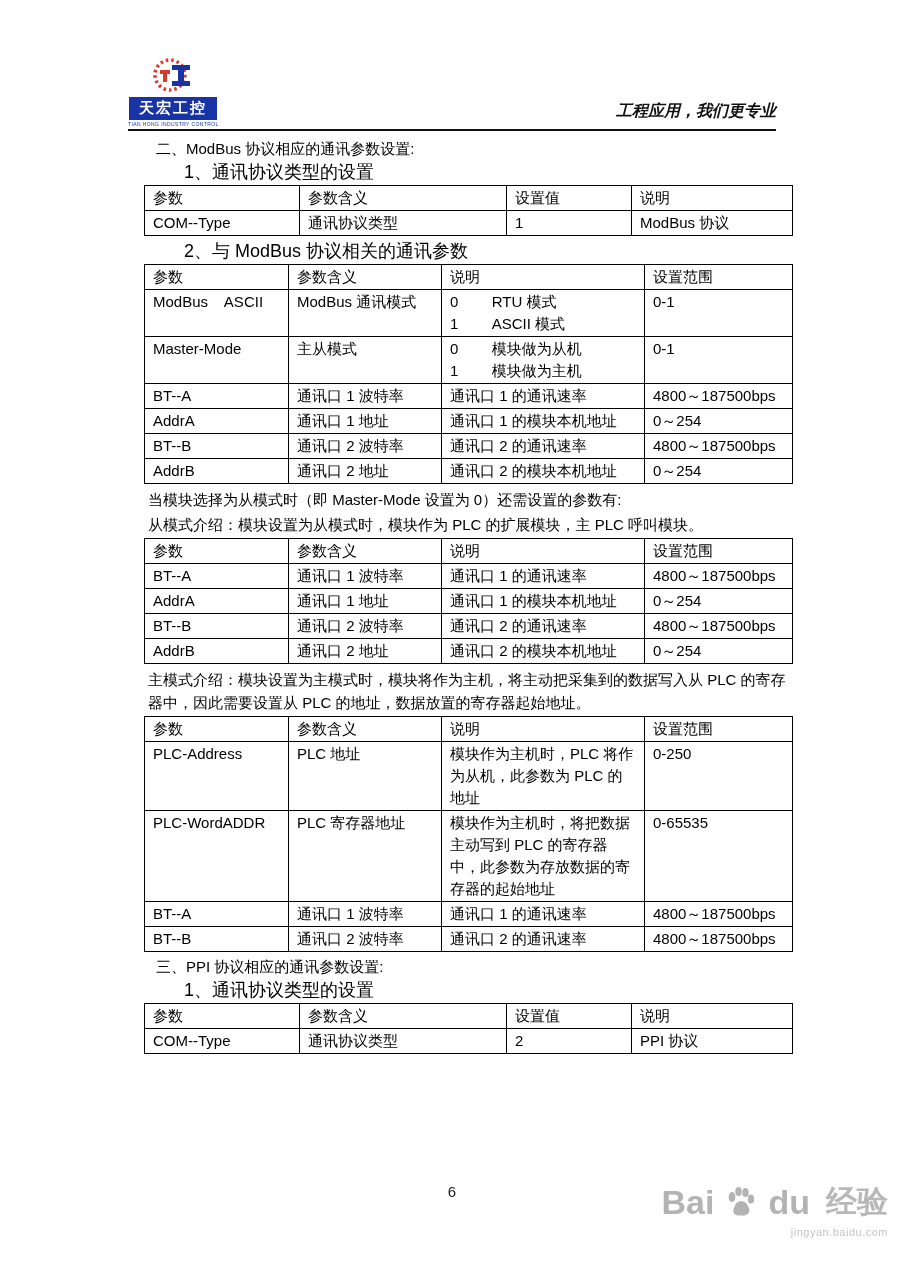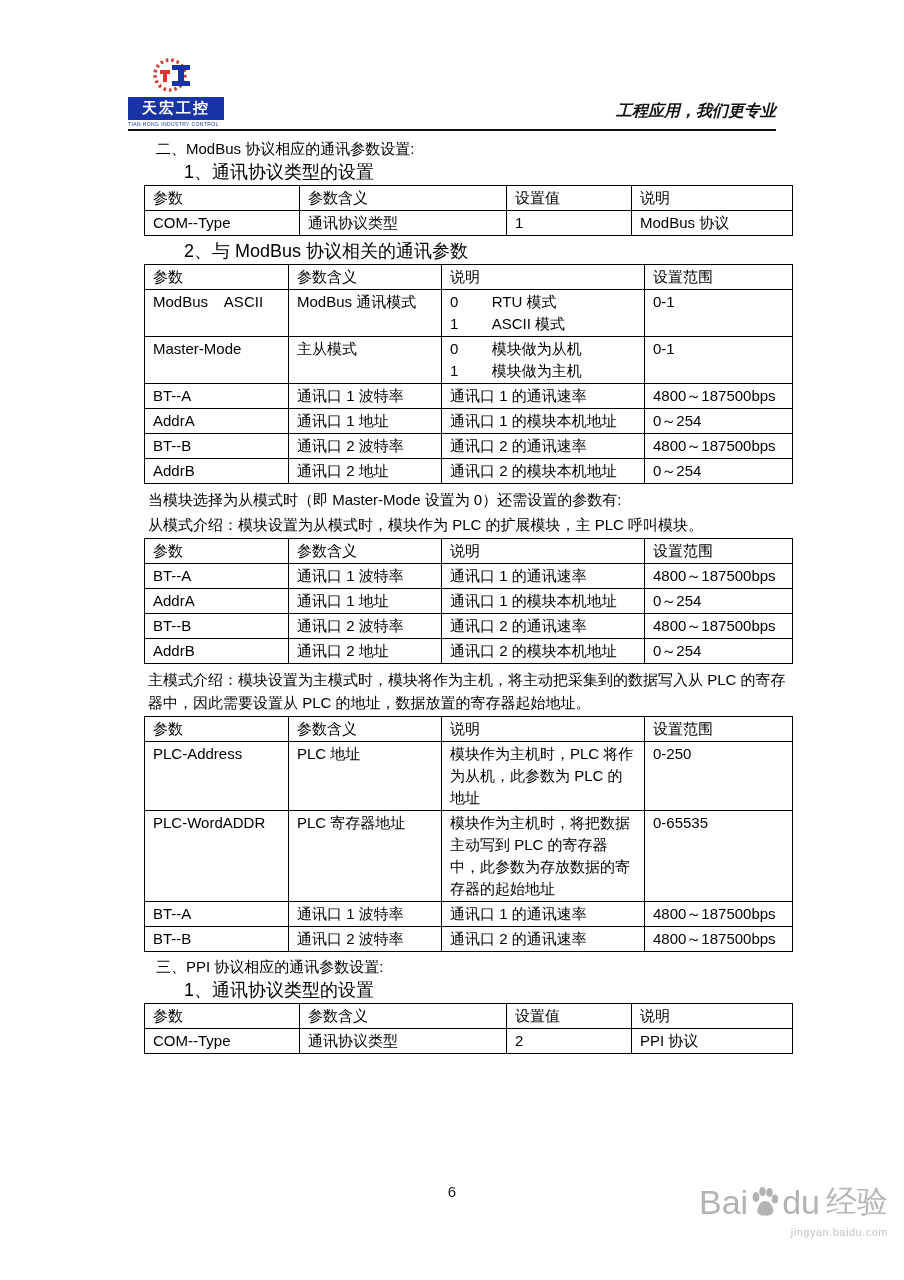--- a/index.html
+++ b/index.html
@@ -7,21 +7,21 @@
   body { font-family:"Liberation Sans", sans-serif; }
   .page {
     position:relative; width:904px; height:1280px; margin:0 auto;
     background:#ffffff; color:#000; overflow:hidden;
   }
   
   .logo { position:absolute; left:128px; top:56px; width:90px; }
   .emblem { display:block; margin:0 auto 1px auto; }
   .logo-bar {
     background:#1733a6; color:#fff; font-weight:bold; font-size:15px;
-    letter-spacing:2px; text-align:center; padding:2px 4px; width:96px; margin:0 auto;
+    letter-spacing:2px; text-align:center; padding:2px 4px; width:88px; margin:0 auto;
   }
   .logo-sub {
     color:#1733a6; font-size:5px; text-align:center; letter-spacing:0.4px;
     margin-top:1px; white-space:nowrap;
   }
   .slogan {
     position:absolute; right:128px; top:101px;
     font-family:Liberation Serif, serif; font-style:italic; font-weight:bold;
     font-size:16px; color:#111;
   }
@@ -43,22 +43,22 @@
     white-space:pre-wrap; overflow:hidden;
   }
   .cA1{width:155px}.cA2{width:207px}.cA3{width:125px}.cA4{width:161px}
   .cB1{width:144px}.cB2{width:153px}.cB3{width:203px}.cB4{width:148px}
 
   
   .pagenum { position:absolute; top:1183px; left:0; width:904px; text-align:center; font-size:15px; color:#222; }
 
   
   .watermark { position:absolute; right:16px; bottom:42px; text-align:right; }
-  .wm-brand { display:flex; align-items:center; justify-content:flex-end; gap:2px;
-              color:#b3b3b3; font-weight:normal; font-size:34px; line-height:36px; }
+  .wm-brand { display:flex; align-items:center; justify-content:flex-end; gap:12px;
+              color:#b3b3b3; font-weight:bold; font-size:34px; line-height:36px; }
   .wm-cn { font-size:31px; margin-left:4px; color:#b8b8b8; }
   .wm-url { color:#c4c4c4; font-size:11px; margin-top:6px; letter-spacing:0.5px; }
   .paw { display:inline-block; }
 </style>
 </head>
 <body>
 
 <div class="page">
 
   <div class="logo">

